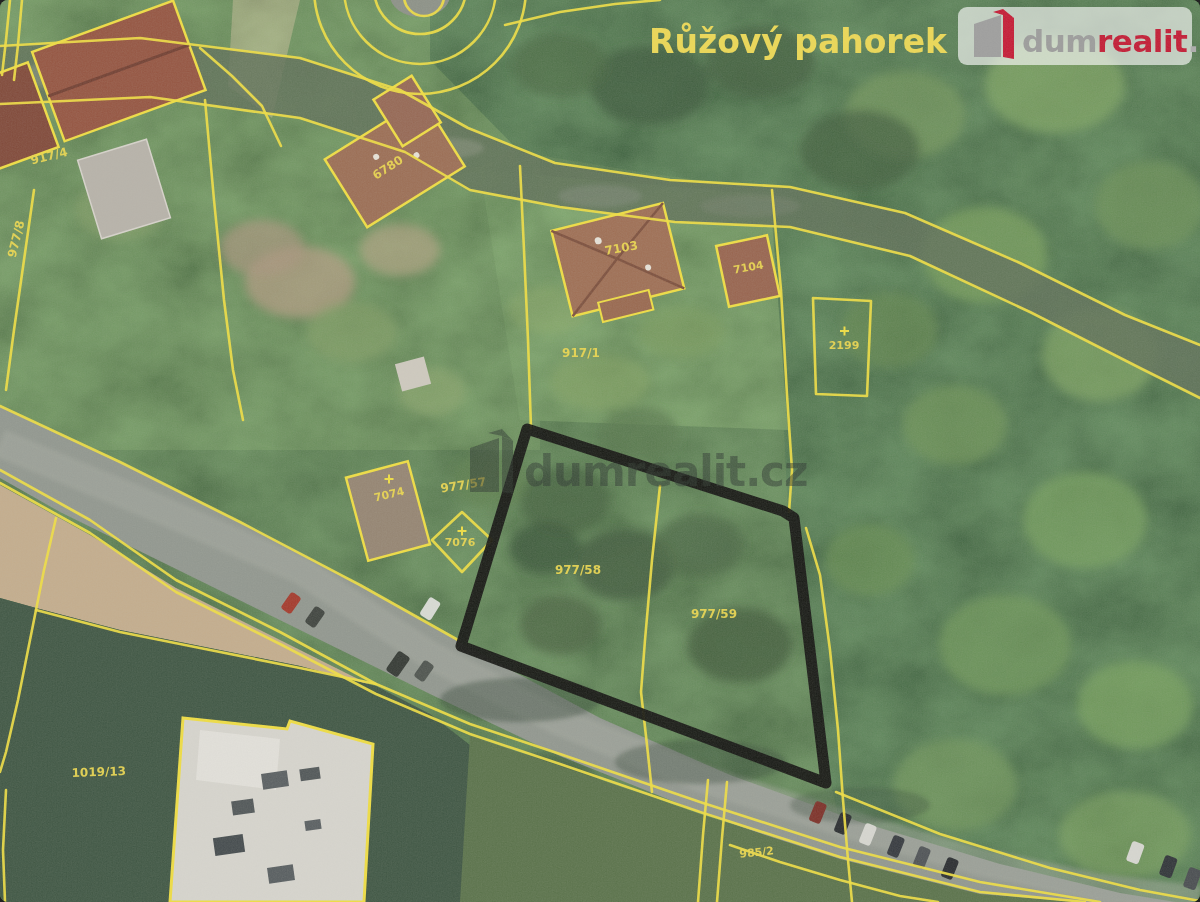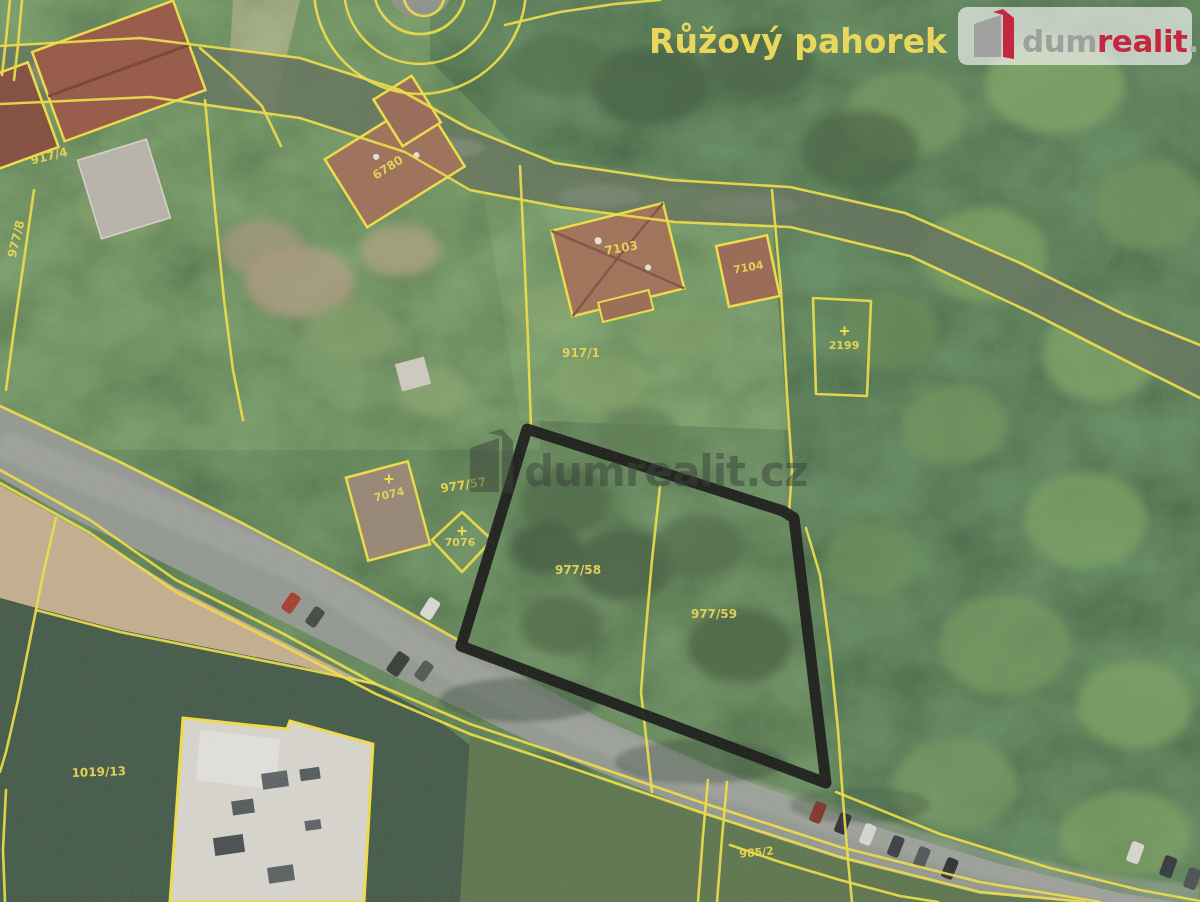--- a/index.html
+++ b/index.html
@@ -1,16 +1,16 @@
 <!DOCTYPE html>
 <html><head>
 <meta charset="utf-8">
 <style>
   html,body{margin:0;padding:0;background:#222;}
-  .map-wrap{width:1200px;height:902px;overflow:hidden;position:relative;font-family:"DejaVu Sans",sans-serif;}
+  .map-wrap{width:1200px;height:902px;overflow:hidden;position:relative;font-family:"DejaVu Sans",sans-serif;border-radius:8px;}
   svg{display:block;}
   text{font-family:"DejaVu Sans","Liberation Sans",sans-serif;}
   .plabel{fill:#ecd74a;font-weight:600;opacity:.95;}
   .yline{stroke:#f2df3d;stroke-width:2.6;fill:none;stroke-linecap:round;stroke-linejoin:round;opacity:.92;}
 </style>
 </head>
 <body>
 
 <div class="map-wrap">
 <svg width="1200" height="902" viewBox="0 0 1200 902">

